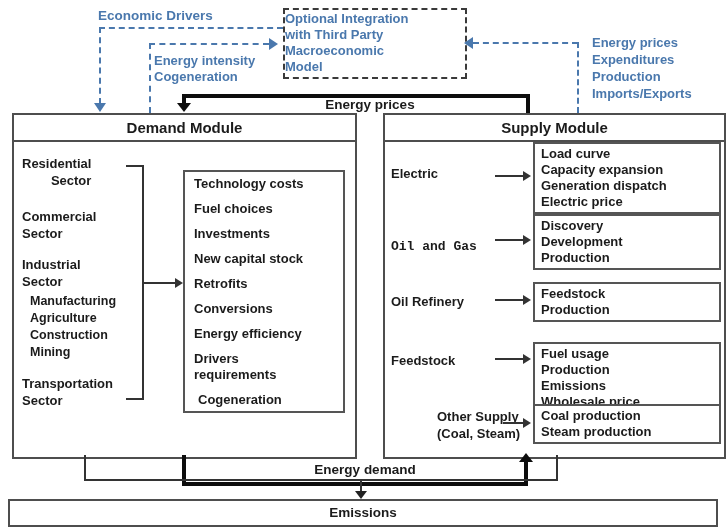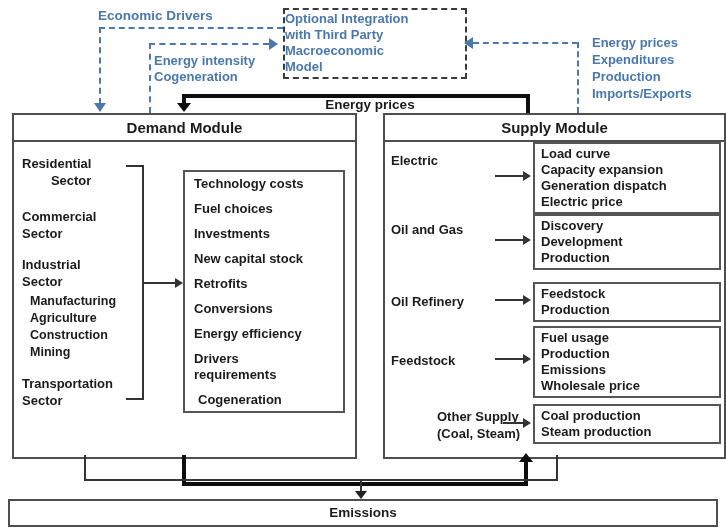--- a/index.html
+++ b/index.html
@@ -112,60 +112,61 @@
       <div class="pre">Drivers
 requirements</div>
       <div class="pre" style="padding-left:4px;">Cogeneration</div>
     </div>
   </div>
 
   <div class="module" style="left:383px;top:113px;width:339px;height:342px;">
     <div class="module-title">Supply Module</div>
   </div>
 
-  <div class="s-label" style="top:152px;">Electric</div>
+  <div class="s-label" style="top:165px;">Electric</div>
   <div class="ln" style="left:495px;top:175px;width:28px;height:2px;"></div>
   <div class="arr" style="left:523px;top:171px;border-top:5px solid transparent;border-bottom:5px solid transparent;border-left:8px solid #333;"></div>
   <div class="s-box pre" style="top:142px;height:66px;">Load curve
 Capacity expansion
 Generation dispatch
 Electric price</div>
 
-  <div class="s-label" style="top:221px;">Oil and Gas</div>
+  <div class="s-label" style="top:238px;font-family:Liberation Mono, monospace;">Oil and Gas</div>
   <div class="ln" style="left:495px;top:239px;width:28px;height:2px;"></div>
   <div class="arr" style="left:523px;top:235px;border-top:5px solid transparent;border-bottom:5px solid transparent;border-left:8px solid #333;"></div>
   <div class="s-box pre" style="top:214px;height:50px;">Discovery
 Development
 Production</div>
 
   <div class="s-label" style="top:293px;">Oil Refinery</div>
   <div class="ln" style="left:495px;top:299px;width:28px;height:2px;"></div>
   <div class="arr" style="left:523px;top:295px;border-top:5px solid transparent;border-bottom:5px solid transparent;border-left:8px solid #333;"></div>
   <div class="s-box pre" style="top:282px;height:34px;">Feedstock
 Production</div>
 
   <div class="s-label" style="top:352px;">Feedstock</div>
   <div class="ln" style="left:495px;top:358px;width:28px;height:2px;"></div>
   <div class="arr" style="left:523px;top:354px;border-top:5px solid transparent;border-bottom:5px solid transparent;border-left:8px solid #333;"></div>
-  <div class="s-box pre" style="top:326px;height:66px;padding-left:6px;">Fuel usage
+  <div class="s-box pre" style="top:342px;height:66px;padding-left:6px;">Fuel usage
 Production
 Emissions
 Wholesale price</div>
 
   <div class="s-label pre" style="top:408px;margin-left:46px;">Other Supply
 (Coal, Steam)</div>
   <div class="ln" style="left:503px;top:422px;width:20px;height:2px;"></div>
   <div class="arr" style="left:523px;top:418px;border-top:5px solid transparent;border-bottom:5px solid transparent;border-left:8px solid #333;"></div>
   <div class="s-box pre" style="top:404px;height:34px;">Coal production
 Steam production</div>
 
   <div class="thick" style="left:182px;top:455px;width:4px;height:31px;"></div>
   <div class="thick" style="left:182px;top:482px;width:346px;height:4px;"></div>
   <div class="thick" style="left:524px;top:461px;width:4px;height:25px;"></div>
   <div class="arr" style="left:519px;top:453px;border-left:7px solid transparent;border-right:7px solid transparent;border-bottom:9px solid #0d0d0d;"></div>
+  <div class="lbl" style="left:295px;top:462px;width:140px;">Energy demand</div>
 
   <div class="ln" style="left:84px;top:455px;width:2px;height:26px;"></div>
   <div class="ln" style="left:84px;top:479px;width:474px;height:2px;"></div>
   <div class="ln" style="left:556px;top:455px;width:2px;height:26px;"></div>
   <div class="ln" style="left:360px;top:481px;width:2px;height:11px;"></div>
   <div class="arr" style="left:355px;top:491px;border-left:6px solid transparent;border-right:6px solid transparent;border-top:8px solid #222;"></div>
 
   <div class="emissions">Emissions</div>
 
 </div>

